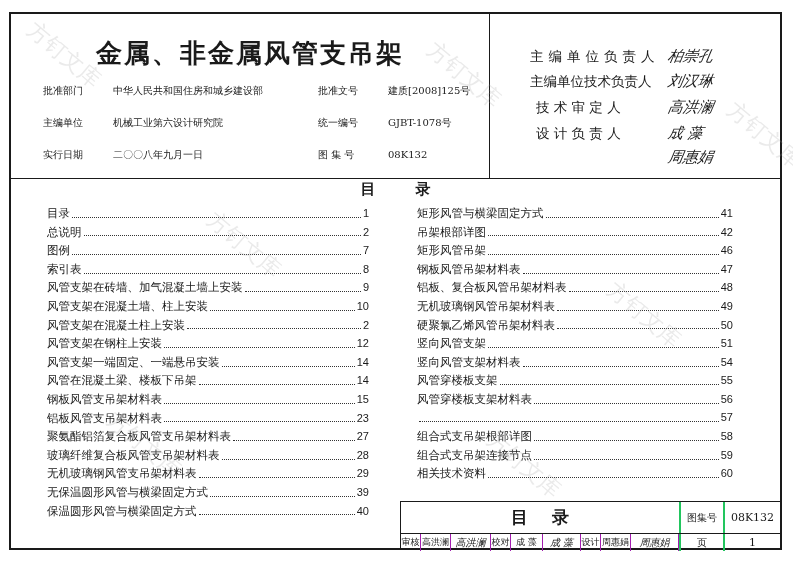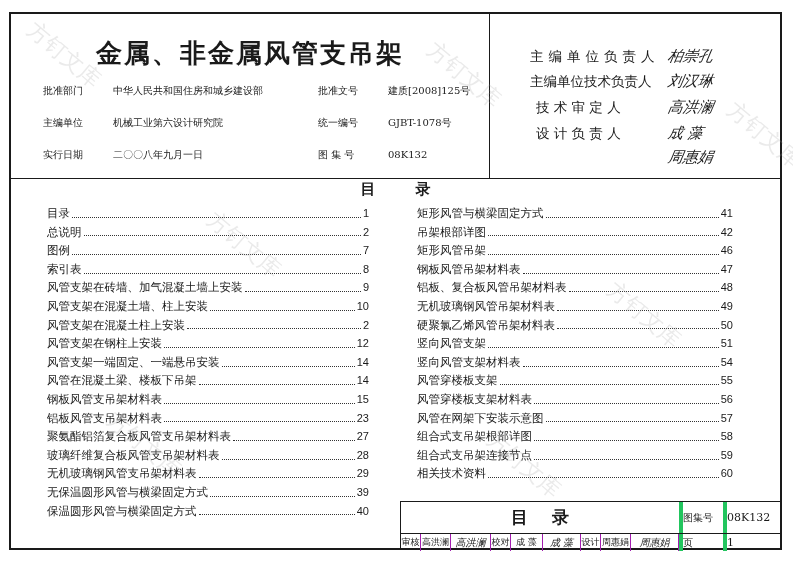--- a/index.html
+++ b/index.html
@@ -62,22 +62,22 @@
     border-top: 1.5px solid #1a1a1a; border-left: 1.5px solid #1a1a1a;
   }
   .tb-name {
     position: absolute; left: 0; top: 0; width: 278px; height: 31px;
     text-align: center; line-height: 31px;
     font-family: "DejaVu Sans", "Liberation Sans", sans-serif;
     font-size: 17px; font-weight: bold; letter-spacing: 24px; padding-left: 24px;
     box-sizing: border-box;
   }
   .tb-cell {
-    position: absolute; border-left: 4px solid #22c55e; box-sizing: border-box;
-    font-size: 10px;
+    position: absolute; border-left: 2px solid #22c55e; box-sizing: border-box;
+    text-align: center; font-size: 10px;
   }
   .tb-hline { position: absolute; left: 0; right: 0; top: 31px; border-top: 1px solid #1a1a1a; }
   .sign-row { position: absolute; left: 0; top: 32px; height: 17px; width: 278px; display: flex; }
   .sign-row > span {
     border-right: 1px solid #a21caf; font-size: 9px; line-height: 17px;
     text-align: center; white-space: nowrap; overflow: hidden; box-sizing: border-box;
   }
   .sign-row .sig { font-style: italic; font-size: 10px; }
   .wm {
     position: absolute; color: rgba(160,160,160,0.22); font-size: 22px;
@@ -264,21 +264,20 @@
         <span class="t">风管穿楼板支架</span>
         <span class="d"></span>
         <span class="p">55</span>
       </div>
     <div class="toc-item">
         <span class="t">风管穿楼板支架材料表</span>
         <span class="d"></span>
         <span class="p">56</span>
       </div>
     <div class="toc-item">
-        <span class="t">风管在网架下安装示意图</span>
         <span class="d"></span>
         <span class="p">57</span>
       </div>
     <div class="toc-item">
         <span class="t">组合式支吊架根部详图</span>
         <span class="d"></span>
         <span class="p">58</span>
       </div>
     <div class="toc-item">
         <span class="t">组合式支吊架连接节点</span>

